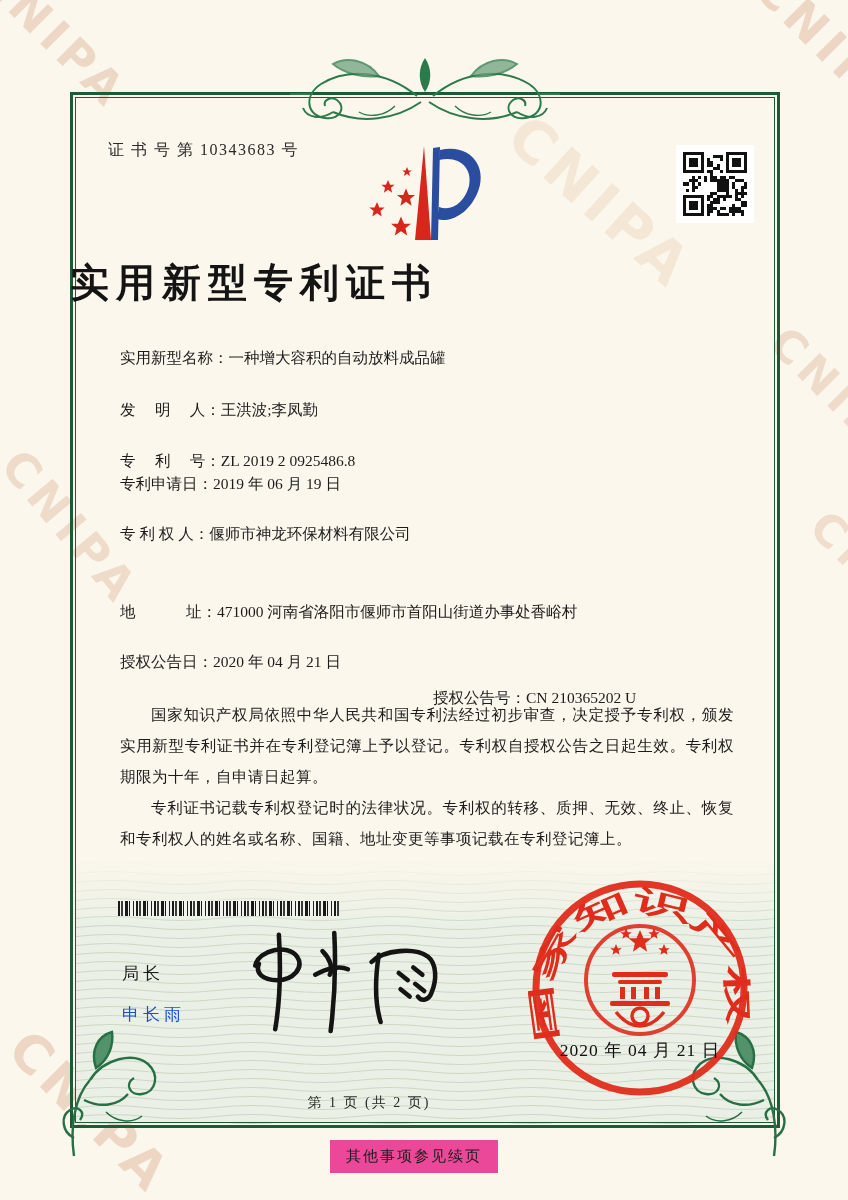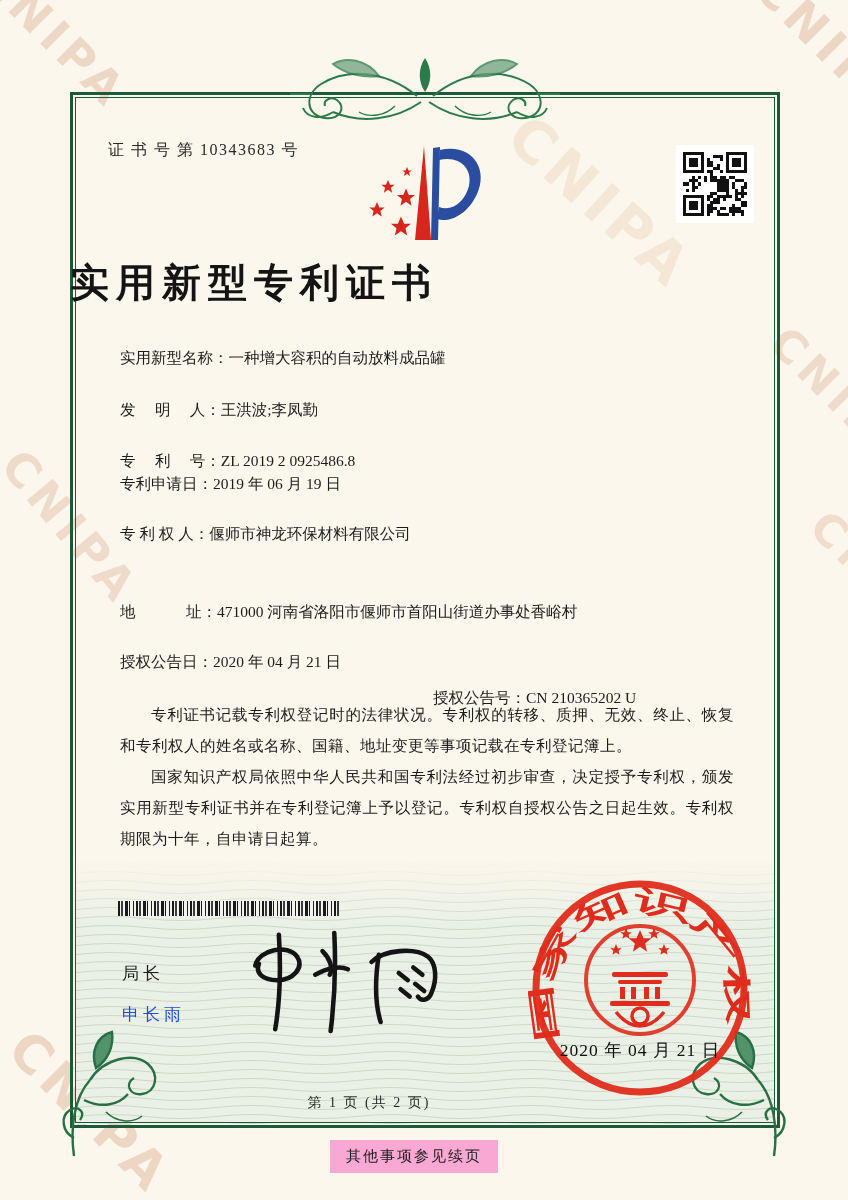--- a/index.html
+++ b/index.html
@@ -47,21 +47,21 @@
   .sig-title{position:absolute;left:122px;top:962px;font-size:17px;letter-spacing:4px;color:#1c1c1c;}
   .sig-name{position:absolute;left:122px;top:1003px;font-size:17px;letter-spacing:4px;color:#1d4ed8;}
   .signature{position:absolute;left:228px;top:926px;width:218px;height:112px;}
   
   .seal{position:absolute;left:528px;top:876px;width:224px;height:224px;}
   .seal-date{position:absolute;left:522px;top:1038px;width:236px;text-align:center;
       font-size:17.5px;letter-spacing:1px;color:#101010;}
   
   .page-footer{position:absolute;left:70px;top:1094px;width:598px;text-align:center;
       font-size:14px;letter-spacing:2px;color:#2a2a2a;}
-  .cont-note{position:absolute;left:330px;top:1140px;background:#f9a8d4;padding:7px 16px;
+  .cont-note{position:absolute;left:330px;top:1140px;background:#ec4899;padding:7px 16px;
       font-size:15px;letter-spacing:2px;color:#1c1c1c;}
   .ornament{position:absolute;pointer-events:none;}
   .orn-top{left:285px;top:54px;width:280px;height:92px;}
   .orn-bl{left:60px;top:1026px;width:112px;height:132px;}
   .orn-br{left:676px;top:1026px;width:112px;height:132px;}
 </style>
 </head>
 <body>
 
 <div class="page">
@@ -300,22 +300,22 @@
   </div>
   <div class="frow" style="top:602px">
     <span>地　　　 址：</span><span>471000 河南省洛阳市偃师市首阳山街道办事处香峪村</span>
   </div>
   <div class="frow" style="top:652px">
     <span>授权公告日：</span><span>2020 年 04 月 21 日</span>
     <span class="grant-no"><span>授权公告号：</span><span>CN 210365202 U</span></span>
   </div>
 
   <div class="body-text">
+    <p>国家知识产权局依照中华人民共和国专利法经过初步审查，决定授予专利权，颁发实用新型专利证书并在专利登记簿上予以登记。专利权自授权公告之日起生效。专利权期限为十年，自申请日起算。</p>
     <p>专利证书记载专利权登记时的法律状况。专利权的转移、质押、无效、终止、恢复和专利权人的姓名或名称、国籍、地址变更等事项记载在专利登记簿上。</p>
-    <p>国家知识产权局依照中华人民共和国专利法经过初步审查，决定授予专利权，颁发实用新型专利证书并在专利登记簿上予以登记。专利权自授权公告之日起生效。专利权期限为十年，自申请日起算。</p>
   </div>
 
   <div class="barcode"></div>
 
   <div class="sig-title">局长</div>
   <div class="sig-name">申长雨</div>
   <svg class="signature" viewBox="0 0 240 120">
     <g fill="none" stroke="#141414" stroke-width="5" stroke-linecap="round" stroke-linejoin="round">
       <path d="M30,42 C34,24 66,18 76,32 C84,44 72,58 54,58 C38,58 30,50 34,40"></path>
       <path d="M56,8 C58,40 58,76 52,112"></path>

